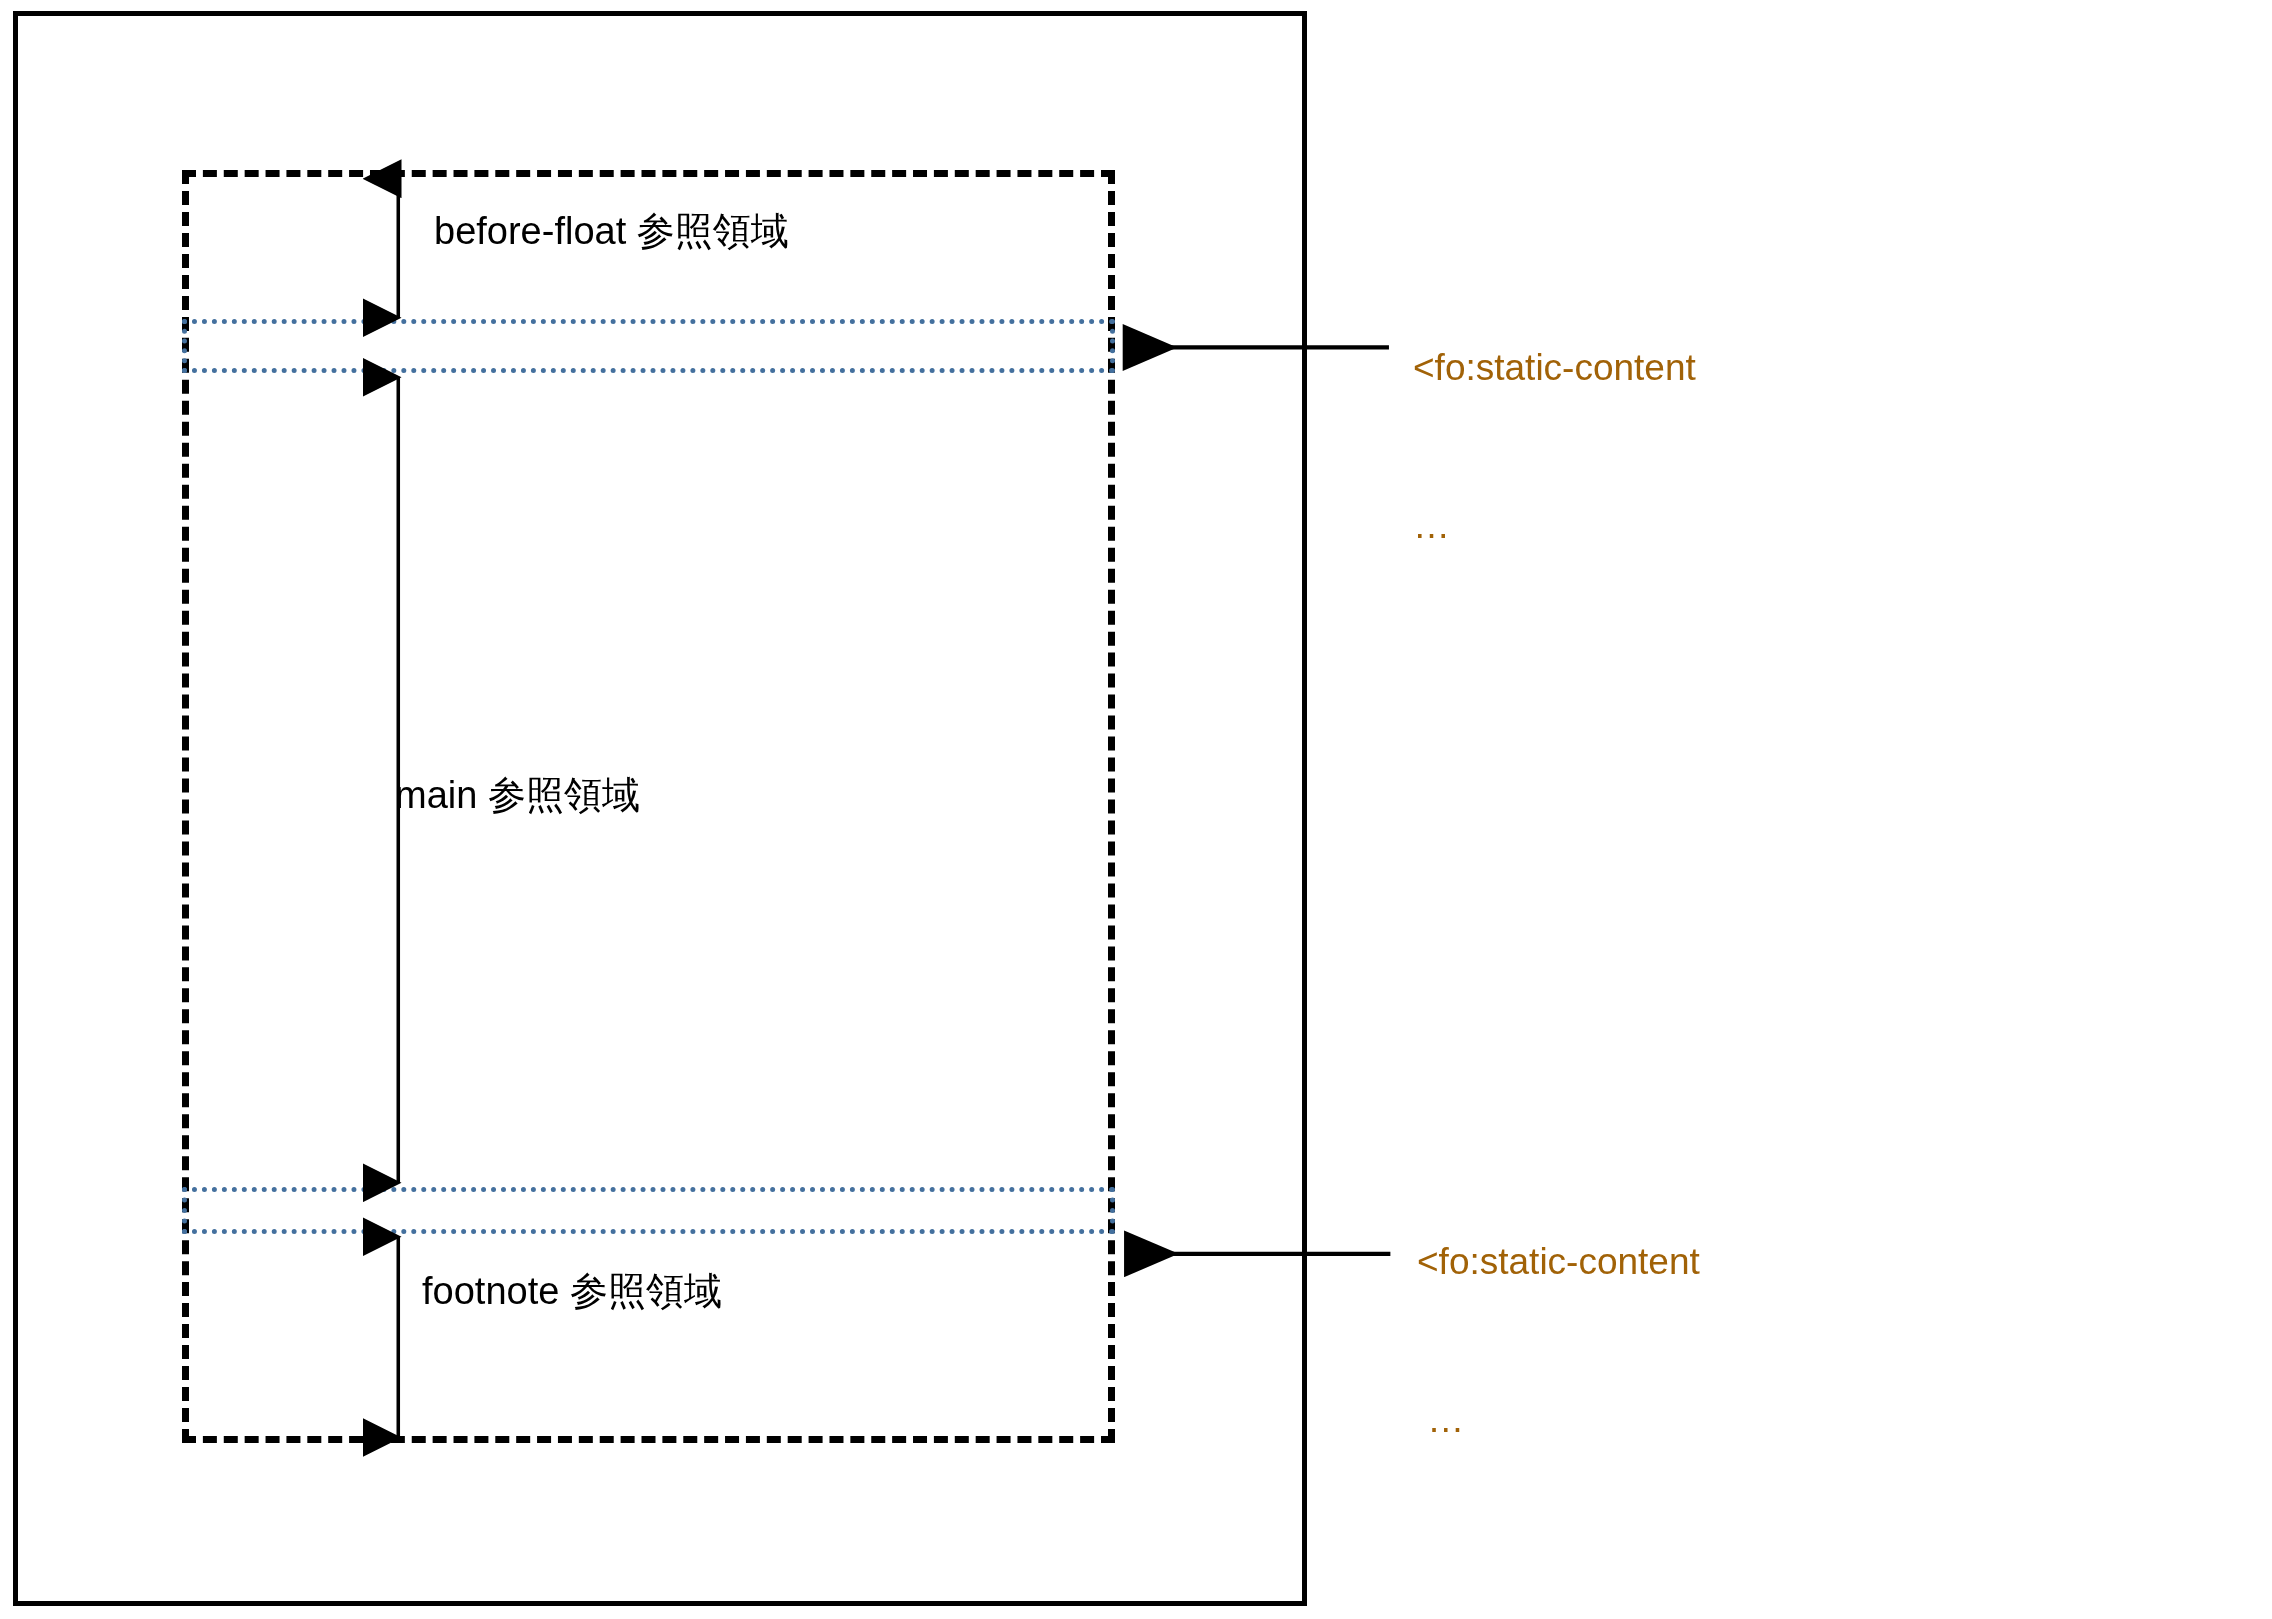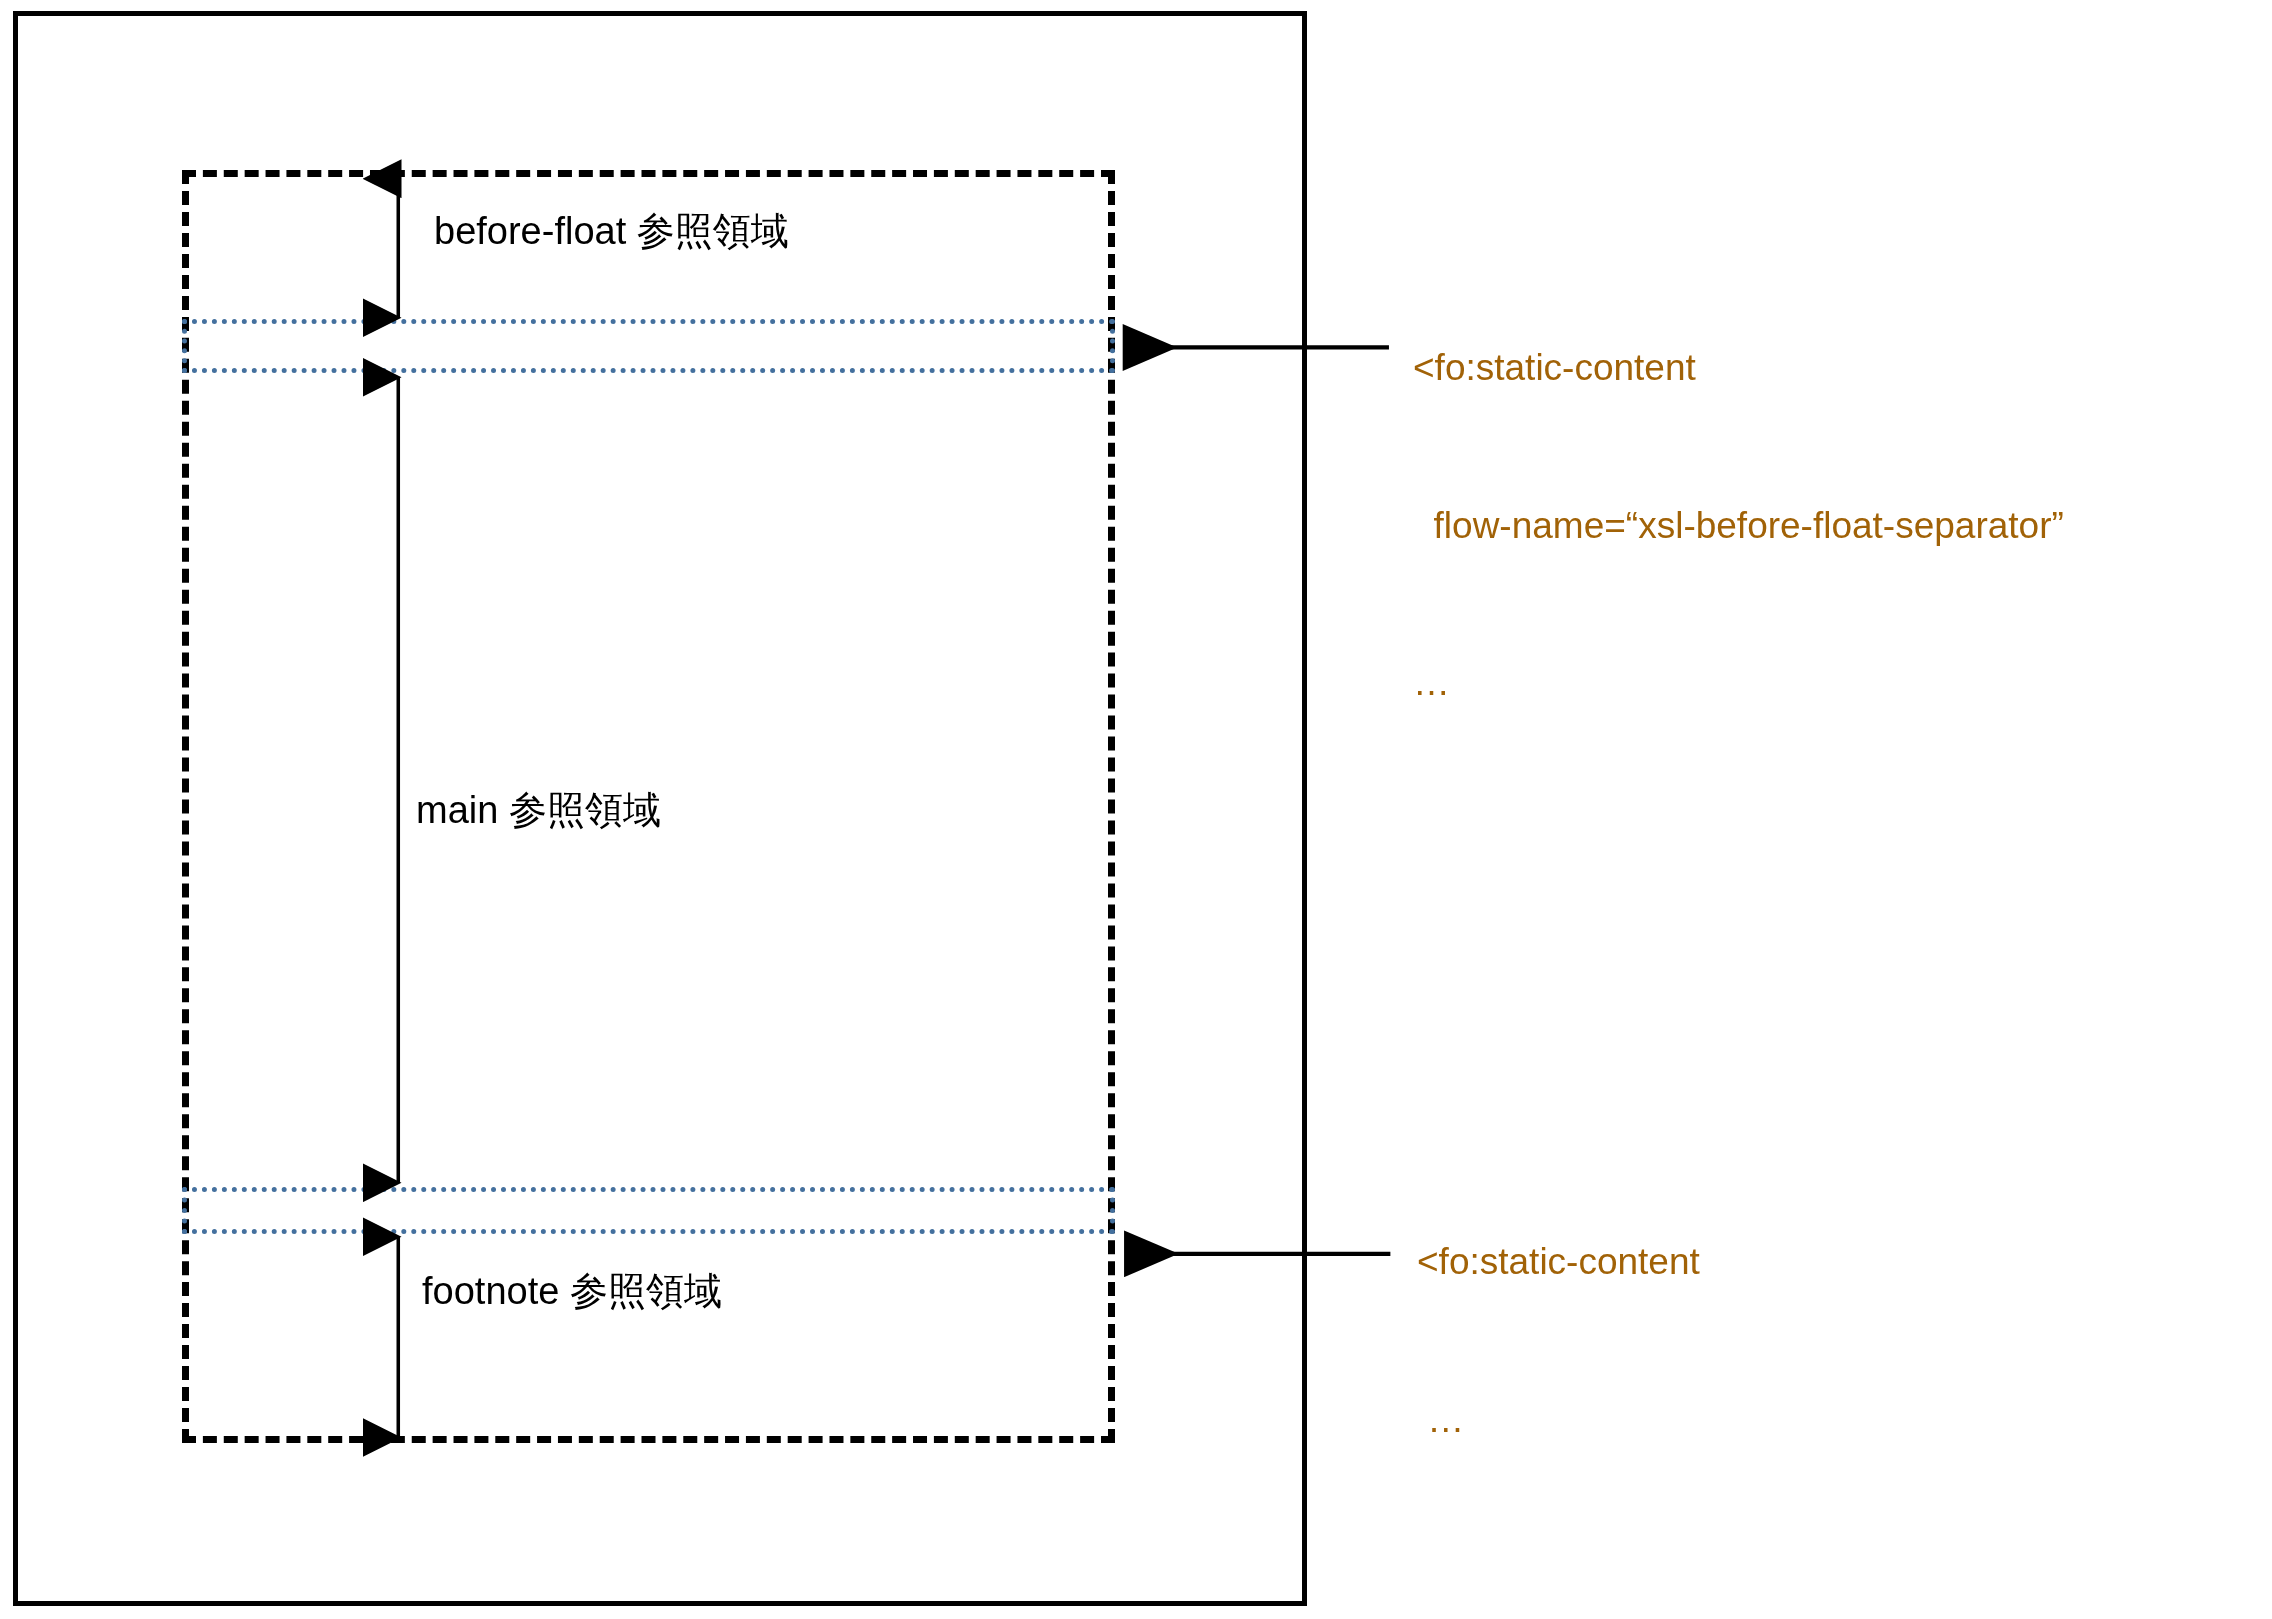--- a/index.html
+++ b/index.html
@@ -34,21 +34,21 @@
 
   
   .region-label{
     position:absolute;
     font-size:38px;
     line-height:1.1;
     white-space:nowrap;
     color:#000;
   }
   #label-before-float{left:434px;top:211px;}
-  #label-main{left:416px;top:775px;margin-top:15px;}
+  #label-main{left:395px;top:775px;}
   #label-footnote{left:422px;top:1271px;}
 
   
   .overlay{position:absolute;left:0;top:0;width:2273px;height:1619px;}
 
   
   .annot{
     position:absolute;
     font-size:37px;
     line-height:1.42;
@@ -104,21 +104,20 @@
       <line x1="1958" y1="490" x2="1588" y2="490" stroke="#000" stroke-width="6" marker-end="url(#mk-left)"></line>
     </g>
 
     <g>
       <line x1="1960" y1="1768" x2="1590" y2="1768" stroke="#000" stroke-width="6" marker-end="url(#mk-left)"></line>
     </g>
   </svg>
 
   <div class="annot" id="annot-before-float">
     <span class="ln">&lt;fo:static-content</span>
-    <span class="ln">  flow-name=“xsl-before-float-separator”</span>
     <span class="ln">…</span>
   </div>
 
   <div class="annot" id="annot-footnote">
     <span class="ln">&lt;fo:static-content</span>
     <span class="ln"> …</span>
     
   </div>
 
 </div>

